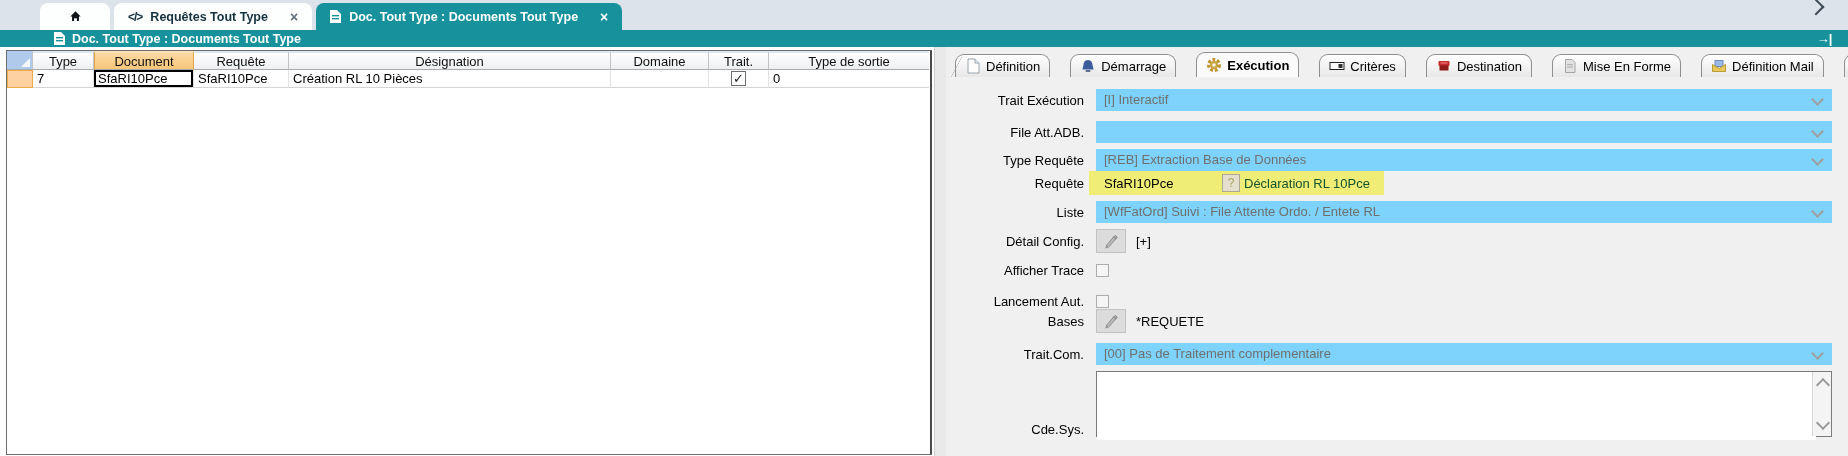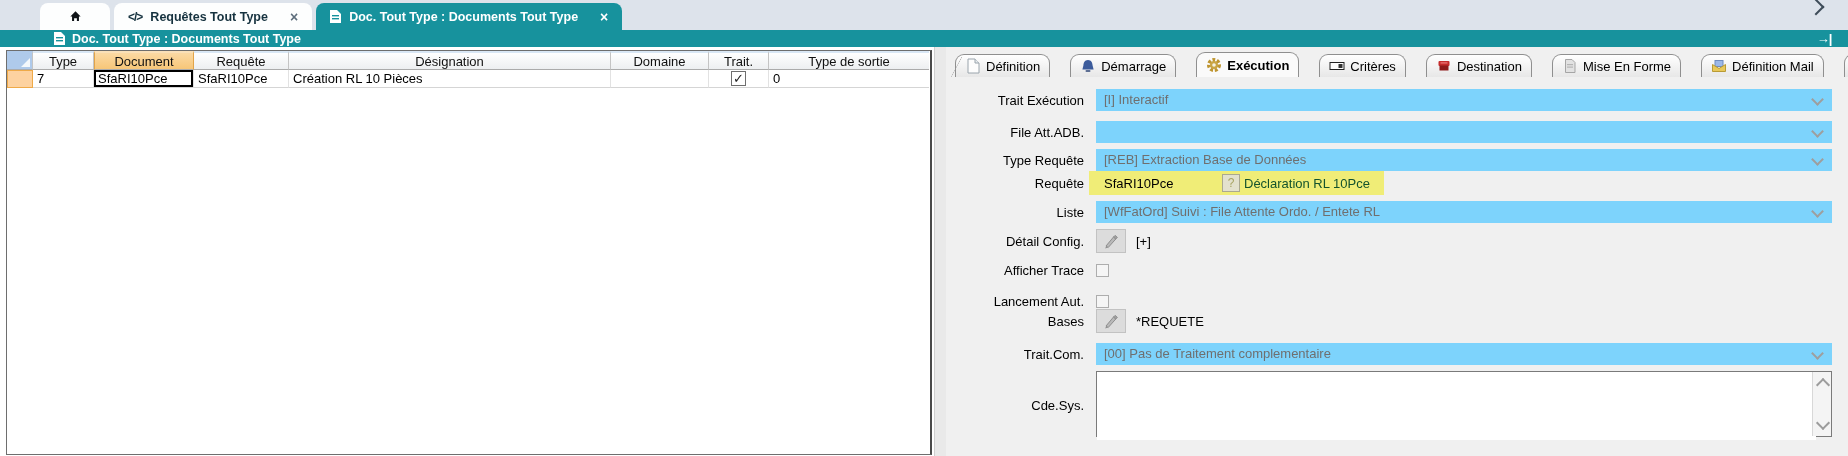--- a/index.html
+++ b/index.html
@@ -60,21 +60,21 @@
     margin-right:-2px;border-radius:0 0 0 2px}
   .ptab{height:23px;display:flex;align-items:center;gap:5px;padding:0 9px;
     border:1px solid #8F8F8F;border-bottom:none;border-radius:9px 9px 0 0;
     background:linear-gradient(#FFFFFF,#E7E7E7);font-size:13px;color:#000;margin-right:20px;
     white-space:nowrap;box-sizing:border-box}
   .ptab.active{font-weight:bold;background:#FAFAFA;height:25px}
   .picon{width:16px;height:16px;flex:none;display:inline-block}
   
   .form{margin-top:12px;font-size:13px}
   .frow{display:flex;align-items:center}
-  .frow.top{align-items:center}
+  .frow.top{align-items:flex-end}
   .flabel{width:138px;text-align:right;padding-right:12px;flex:none;color:#000;white-space:nowrap;overflow:hidden}
   .frow.top .flabel{padding-top:2px}
   .ddl{position:relative;width:736px;height:22px;background:#7dd3fc;color:#6F6F6F;
     line-height:22px;padding:0 26px 0 8px;box-sizing:border-box;white-space:nowrap;overflow:hidden}
   .ddl .chev{position:absolute;right:10px;top:6px;width:7px;height:7px;
     border-right:2px solid #9E9E9E;border-bottom:2px solid #9E9E9E;transform:rotate(45deg)}
   .mb10{margin-bottom:10px}.mb6{margin-bottom:6px}.mb4{}
   .mb16{margin-bottom:16px}.mb12{}
   .yellowband{display:inline-flex;align-items:center;background:#F0ED77;height:24px;
     margin-left:-7px;padding:0 14px 0 15px;box-sizing:border-box}

